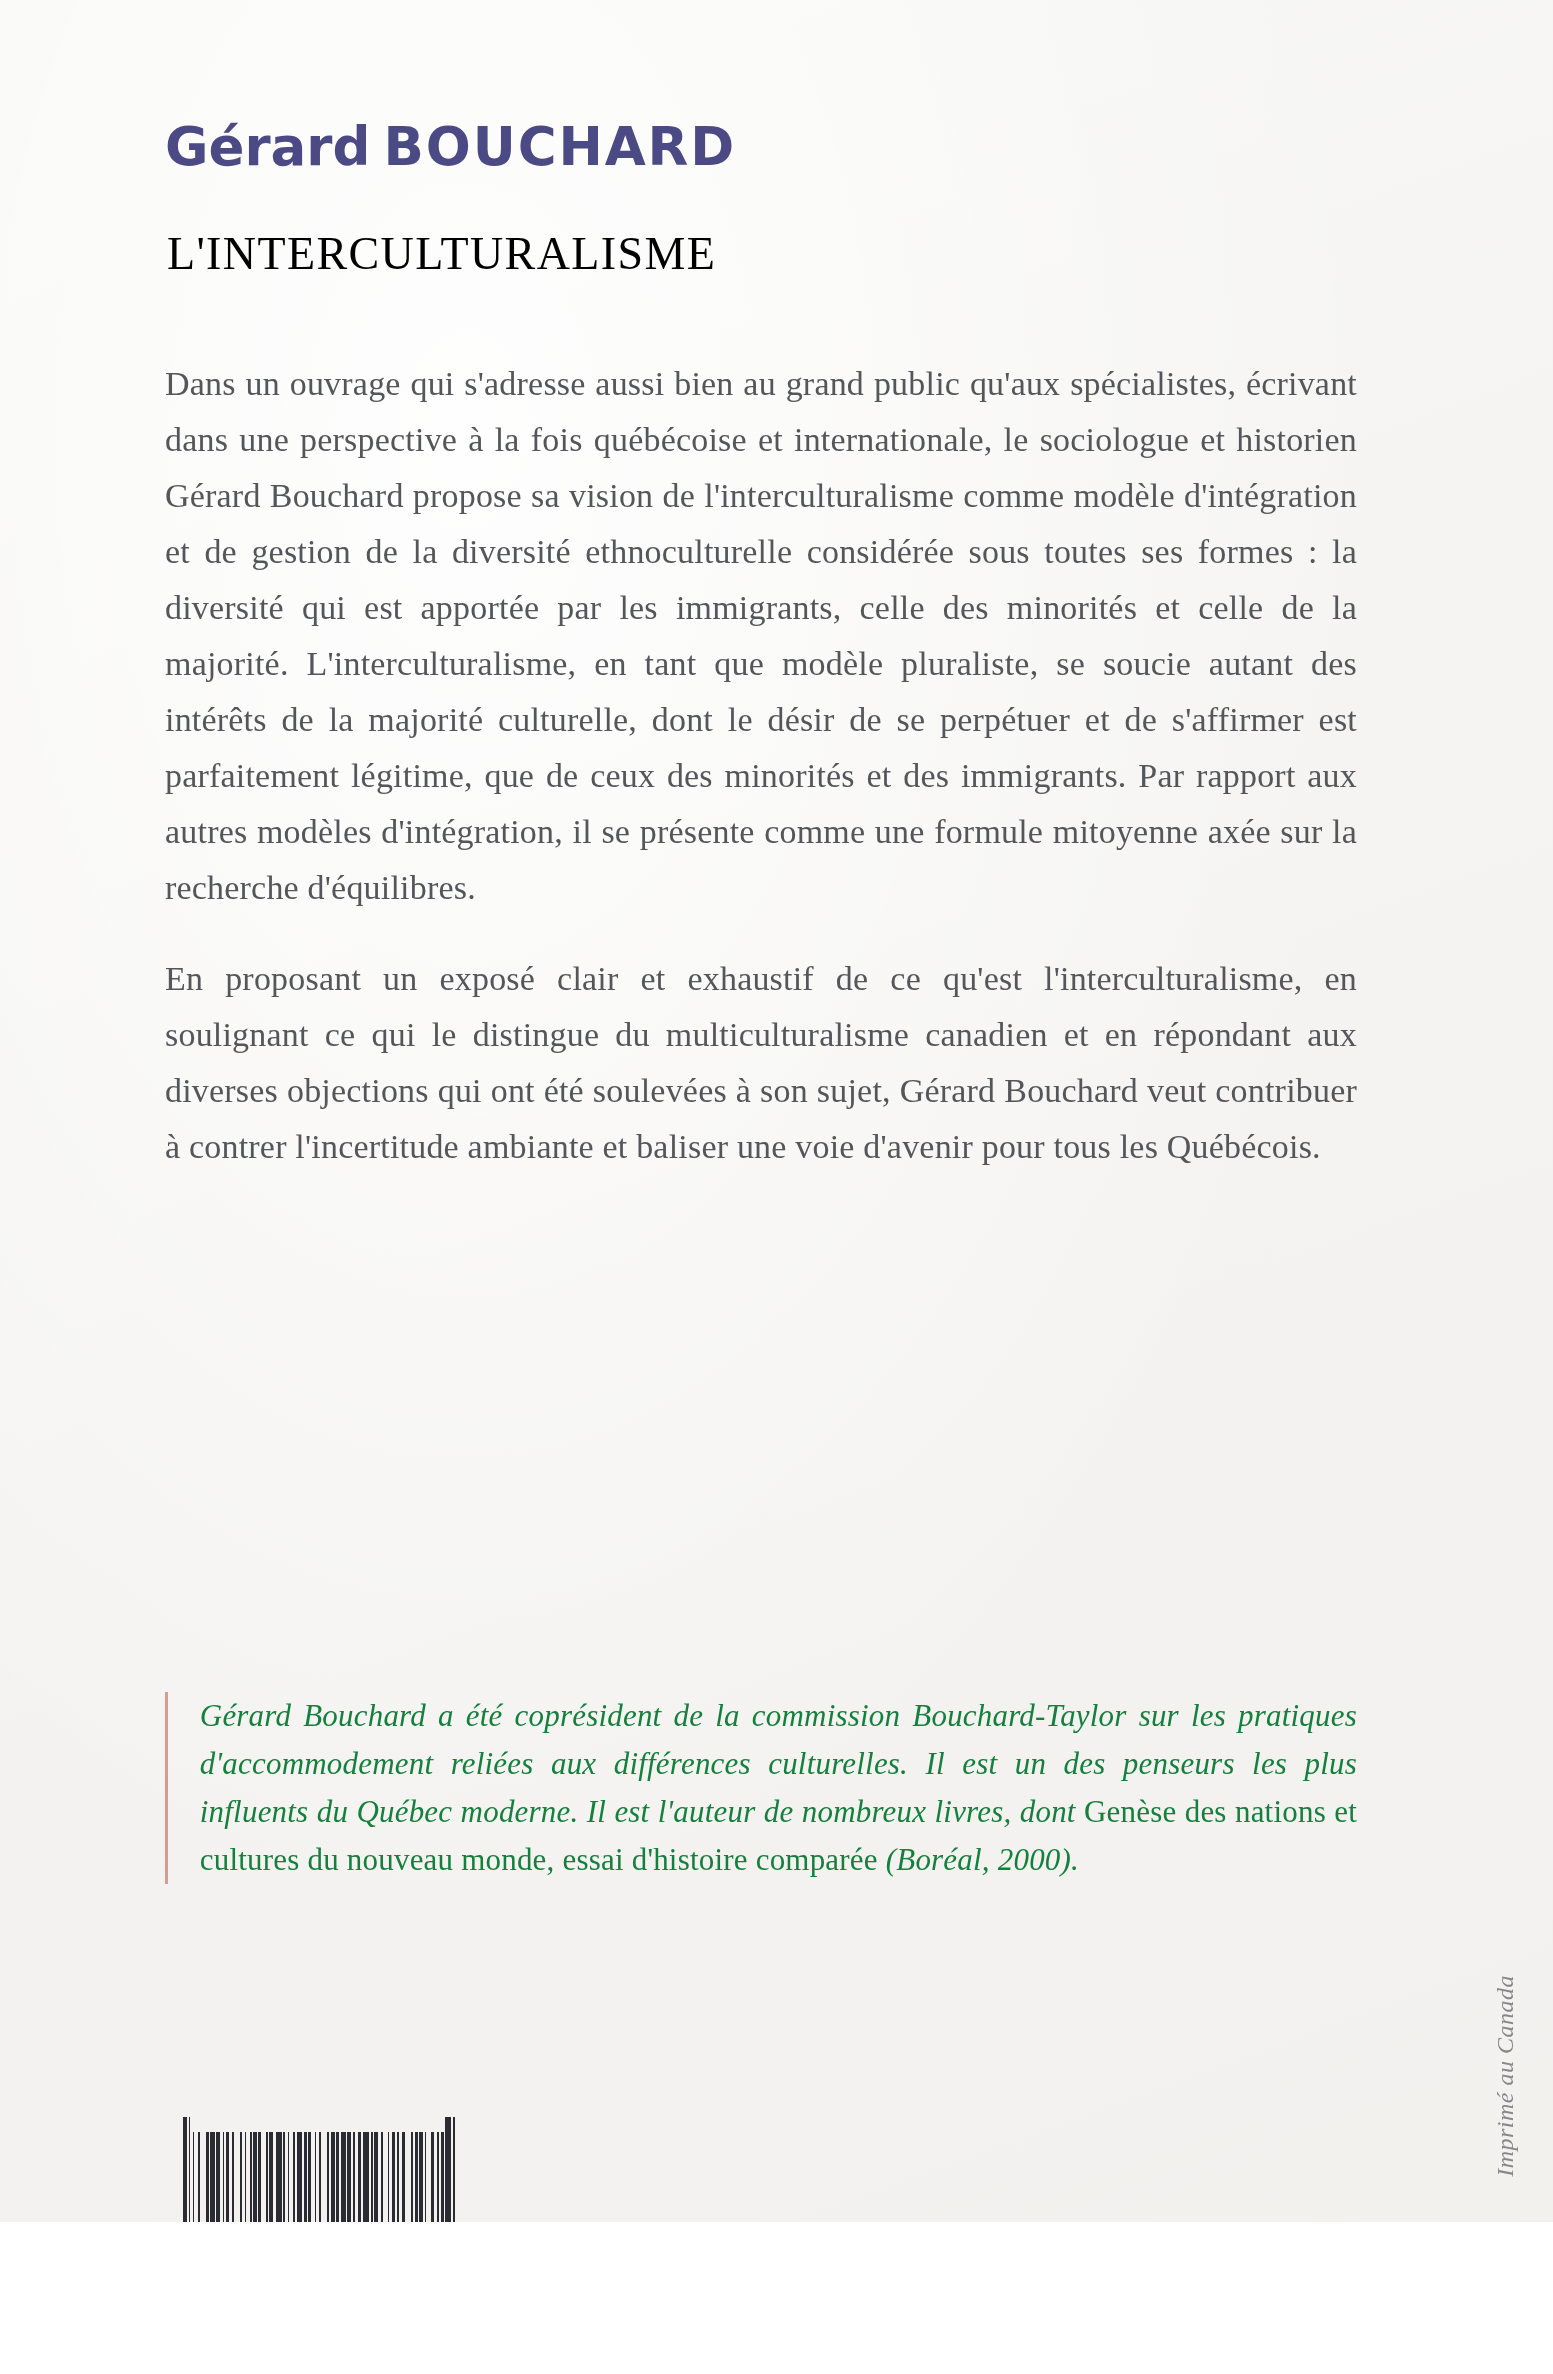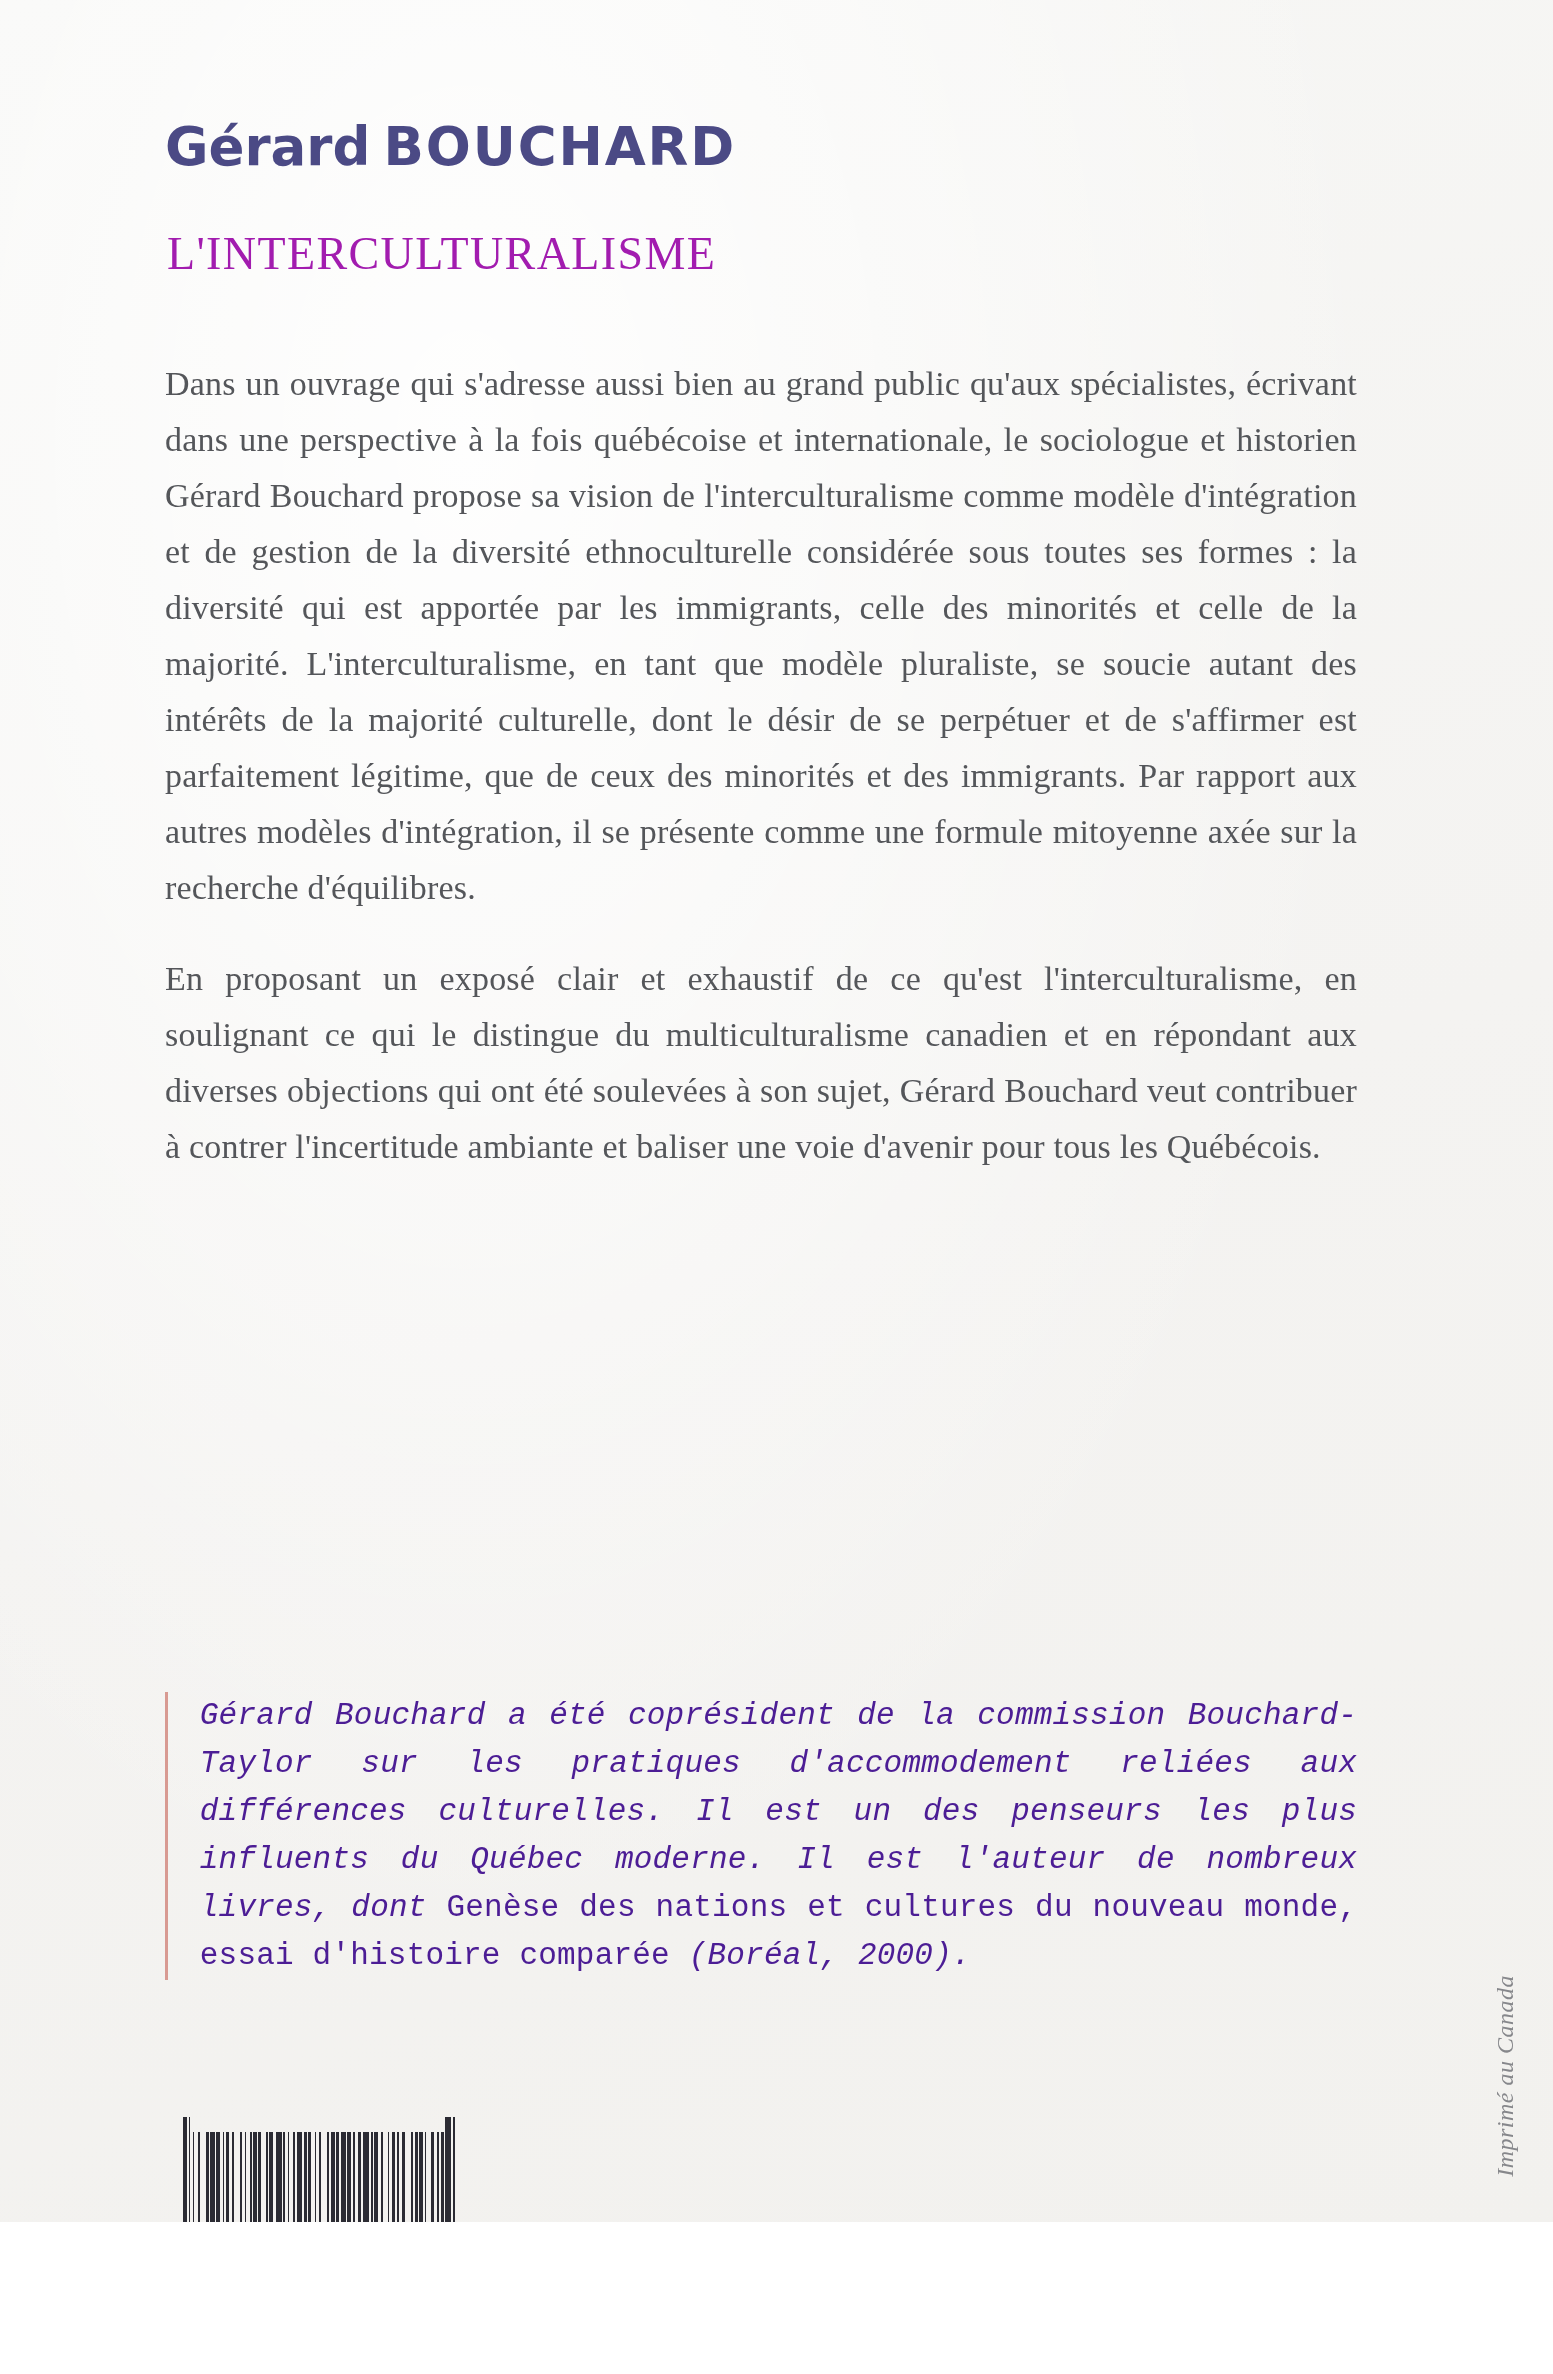--- a/index.html
+++ b/index.html
@@ -58,21 +58,21 @@
     margin-left: 13px;
   }
 
   .book-title {
     position: absolute;
     top: 227px;
     left: 1.9px;
     font-family: "Liberation Serif", serif;
     font-size: 46px;
     font-weight: 400;
-    color: #a21caf;
+    color: #000000;
     letter-spacing: 1.4px;
     white-space: nowrap;
   }
 
   
   .blurb {
     position: absolute;
     top: 356px;
     left: 0;
     width: 1192px;
@@ -101,25 +101,25 @@
     align-items: stretch;
   }
   .bio-rule {
     width: 2.8px;
     background: #d89a92;
     flex: 0 0 2.8px;
     margin-right: 32px;
   }
   .bio-text {
     flex: 1 1 auto;
-    font-family: Liberation Mono, monospace;
+    font-family: Liberation Serif, serif;
     font-style: italic;
     font-size: 31px;
     line-height: 48px;
-    color: #4c1d95;
+    color: #15803d;
     text-align: justify;
     letter-spacing: 0.2px;
   }
   .bio-text .roman {
     font-style: normal;
   }
 
   
   .barcode-block {
     position: absolute;

